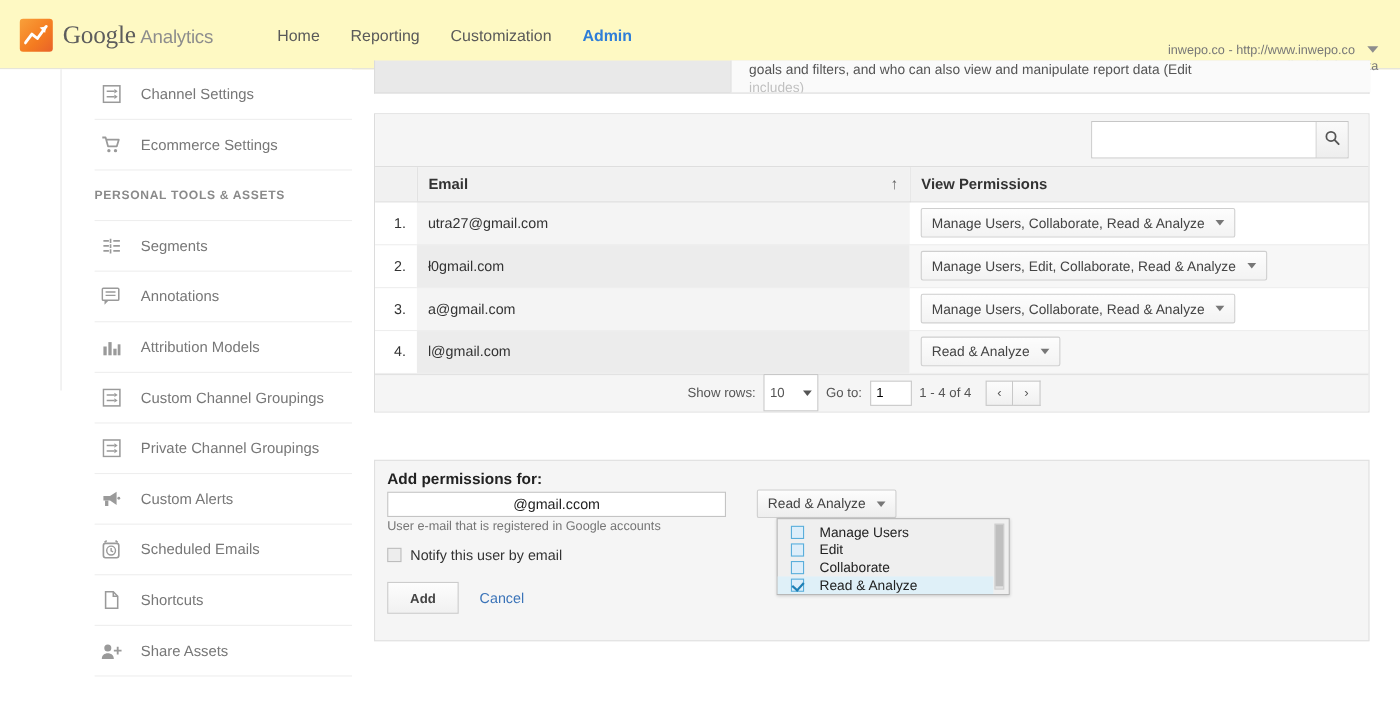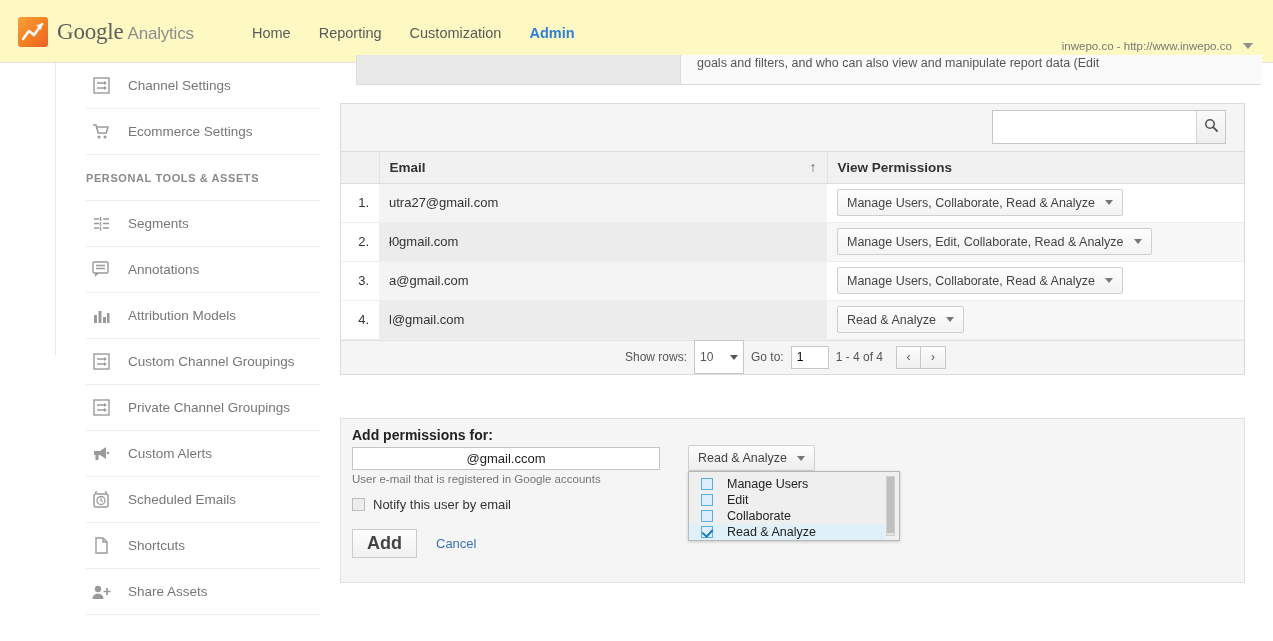--- a/index.html
+++ b/index.html
@@ -127,21 +127,20 @@
 
   
   .main { position: absolute; left: 320px; top: 63px; width: 953px; height: 578px; }
 
   .panel-top {
     position: absolute; left: 20px; top: -8px;
     width: 905px; height: 30px;
     background: #e9e9e9;
     border: 1px solid #dcdcdc;
     border-top: none;
-    margin-left: 16px;
   }
   .panel-top-inner {
     position: absolute; left: 323px; top: 0;
     width: 582px; height: 29px;
     background: #fafafa;
     border-left: 1px solid #dcdcdc;
     font-size: 12.5px; color: #555;
     padding: 0 16px;
     line-height: 17px;
     overflow: hidden;
@@ -308,21 +307,21 @@
     border: 1px solid #bdbdbd;
     background: #ededed;
     margin-right: 8px;
     cursor: pointer;
   }
   .add-btn {
     position: absolute; left: 11px; top: 110px;
     width: 65px; height: 29px;
     border: 1px solid #cccccc;
     background: linear-gradient(#fdfdfd,#f1f1f1);
-    font-size: 18px; font-weight: bold; color: #444;
+    font-size: 12px; font-weight: bold; color: #444;
     display: flex; align-items: center; justify-content: center;
     cursor: pointer;
   }
   .cancel-link {
     position: absolute; left: 95px; top: 117px;
     font-size: 13px; color: #3a73b8; cursor: pointer;
   }
 
   .permsel {
     position: absolute; left: 347px; top: 26px;
@@ -336,21 +335,21 @@
     cursor: pointer; white-space: nowrap;
     z-index: 4;
   }
   .permsel .tri {
     margin-left: 10px;
     border-left: 4px solid transparent;
     border-right: 4px solid transparent;
     border-top: 5px solid #777;
   }
   .dropdown {
-    position: absolute; left: 347px; top: 52px;
+    position: absolute; left: 365px; top: 52px;
     width: 212px; height: 70px;
     background: #efefef;
     border: 1px solid #b7b7b7;
     box-shadow: 0 1px 3px rgba(0,0,0,.18);
     z-index: 5;
     padding: 4px 14px 0 0;
   }
   .dd-item {
     display: flex; align-items: center;
     height: 16px;
@@ -553,20 +552,21 @@
     </div>
 
   </div>
 </div>
 
 <div class="main">
 
   <div class="panel-top">
     <div class="panel-top-inner">
       <div>goals and filters, and who can also view and manipulate report data (Edit</div>
+      <div class="l2">includes)</div>
     </div>
   </div>
 
   <div class="card">
     <div class="card-toolbar">
       <div class="searchwrap">
         <input type="text" placeholder="" style="">
         <div class="search-btn">
           <span>
             <svg width="14" height="14" viewBox="0 0 14 14">

